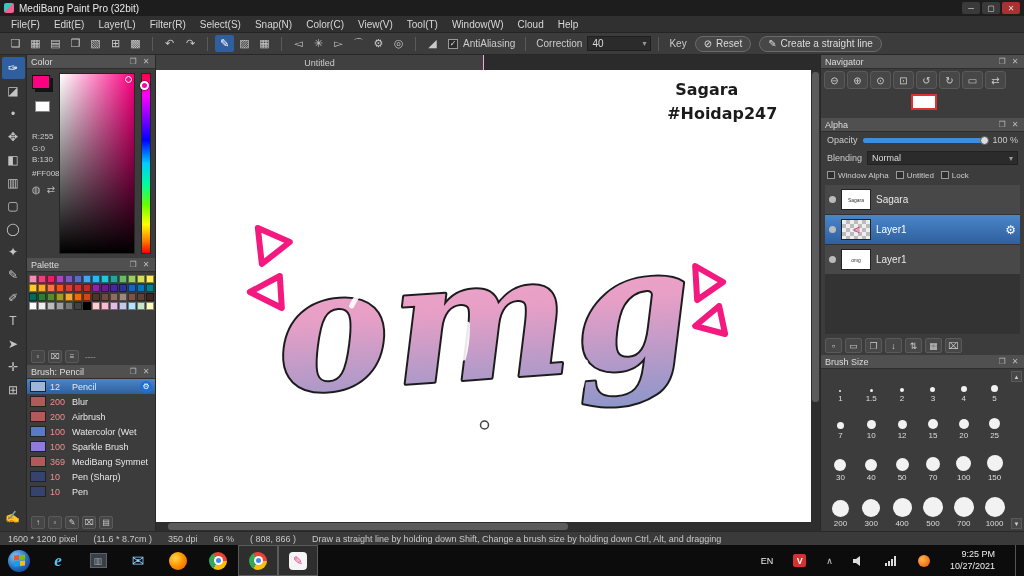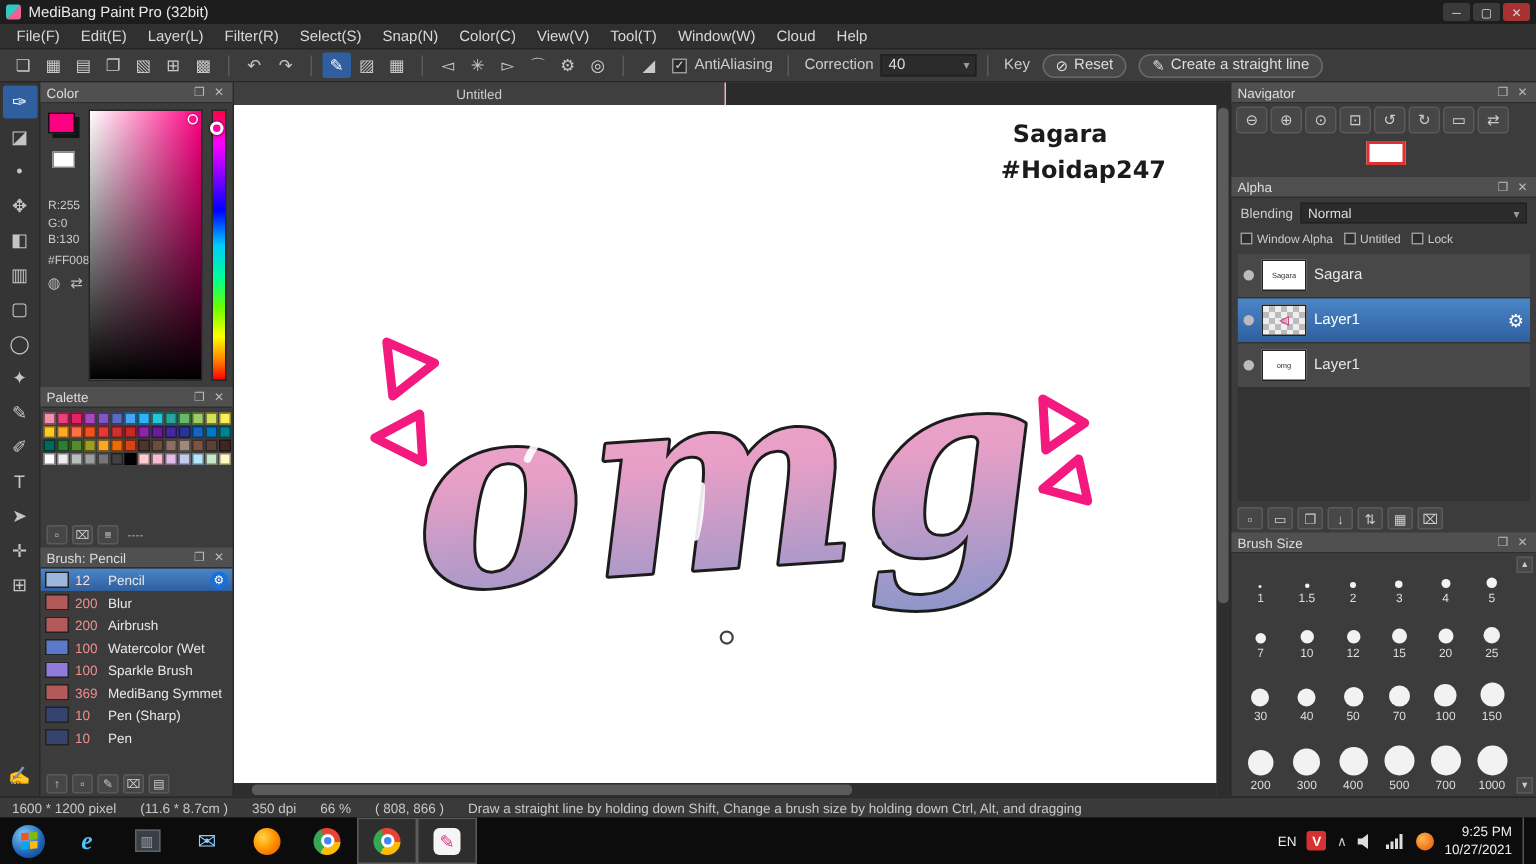--- a/index.html
+++ b/index.html
@@ -173,21 +173,21 @@
     display:flex; align-items:center; justify-content:center;}
   .ic-mail { color:#8ecdf7; font-size:15px; }
   .ic-firefox { width:18px; height:18px; border-radius:50%;
     background:radial-gradient(circle at 35% 35%, #ffd54f 0%, #ff9800 45%, #e65100 100%);}
   .ic-chrome { width:18px; height:18px; border-radius:50%; position:relative;
     background:conic-gradient(from -30deg, #ea4335 0 120deg, #fbbc05 120deg 240deg, #34a853 240deg 360deg);}
   .ic-chrome::before { content:""; position:absolute; inset:4.5px; background:#fff; border-radius:50%; }
   .ic-chrome::after { content:""; position:absolute; inset:6.5px; background:#4285f4; border-radius:50%; }
   .ic-medibang { width:18px; height:18px; border-radius:4px; background:#f5f5f5; color:#e0358a; font-size:12px;
     display:flex; align-items:center; justify-content:center;}
-  .tray { margin-left:auto; display:flex; align-items:center; gap:7px; padding:0 4px 0 8px; height:100%; }
+  .tray { margin-left:auto; display:flex; align-items:center; gap:20px; padding:0 4px 0 8px; height:100%; }
   .tray-text { color:#eee; font-size:9px; }
   .tray-glyph { color:#ccc; font-size:9px; }
   .v-badge { width:13px; height:13px; background:#d63031; color:#fff; font-size:9px; font-weight:bold;
     display:flex; align-items:center; justify-content:center; border-radius:2px;}
   .tray-dot { width:12px; height:12px; border-radius:50%;
     background:radial-gradient(circle at 35% 35%, #ffb74d, #e65100);}
   .clock { text-align:right; color:#eee; font-size:9px; line-height:1.3; }
   .desk-sliver { width:5px; height:100%; border-left:1px solid #555; }
 </style>
 </head>
@@ -525,20 +525,28 @@
         </div>
       </div>
 
       <div class="layer-panel">
         <div class="panel-header">
           <span class="panel-title">Alpha</span>
           <span class="ph-icon">❐</span>
           <span class="ph-icon">✕</span>
         </div>
         <div class="layer-ctrl">
+          <span>Opacity</span>
+          <div class="opacity-slider">
+            <div class="opacity-fill"></div>
+            <div class="opacity-knob"></div>
+          </div>
+          <span>100 %</span>
+        </div>
+        <div class="layer-ctrl">
           <span>Blending</span>
           <div class="blend-dd">
             <span>Normal</span>
             <span class="dd-arrow">▾</span>
           </div>
         </div>
         <div class="layer-checks">
           <span><span class="chk"></span><span>Window Alpha</span></span>
           <span><span class="chk"></span><span>Untitled</span></span>
           <span><span class="chk"></span><span>Lock</span></span>

